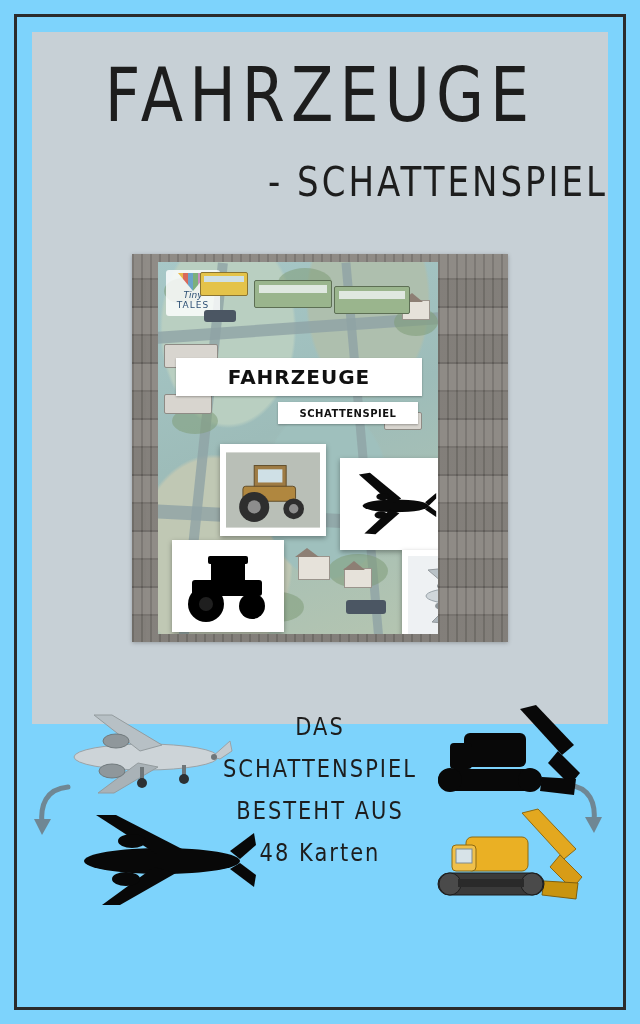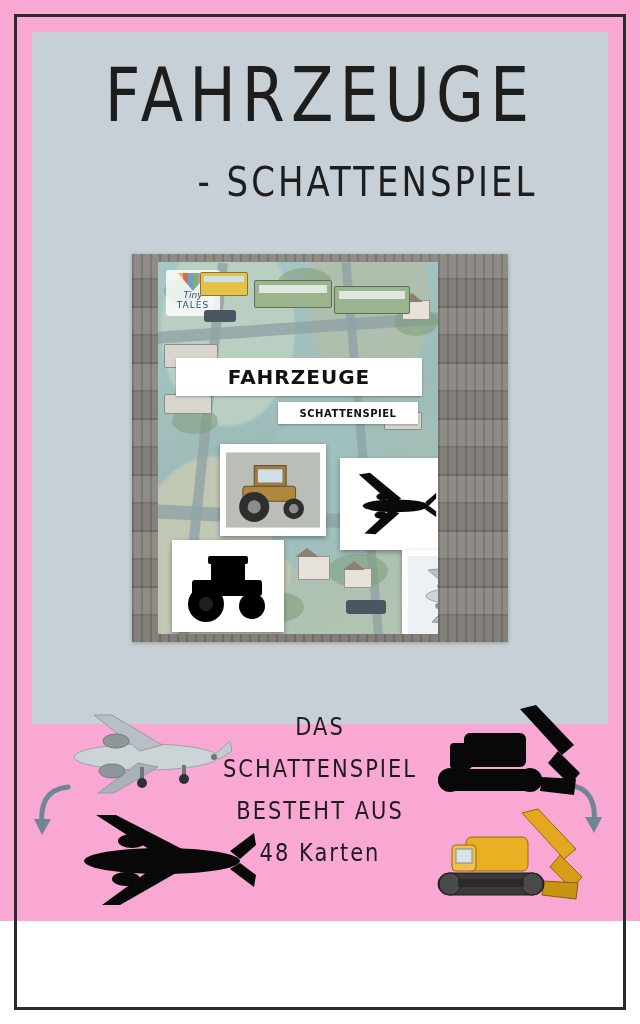--- a/index.html
+++ b/index.html
@@ -11,22 +11,22 @@
     width: 640px;
     height: 1024px;
     font-family: "DejaVu Sans", sans-serif;
     overflow: hidden;
   }
 
   
   .poster {
     position: relative;
     width: 640px;
-    height: 921px;
-    background: #f9a8d4;
+    height: 1024px;
+    background: #7dd3fc;
     box-sizing: border-box;
   }
   .poster-border {
     position: absolute;
     left: 14px;
     top: 14px;
     width: 612px;
     height: 996px;
     border: 3px solid #2b2b2b;
     box-sizing: border-box;
@@ -55,21 +55,21 @@
     font-size: 62px;
     letter-spacing: 6px;
     color: #1d1d1d;
     font-weight: 400;
     line-height: 1;
     transform: scaleY(1.22);
     transform-origin: center top;
   }
   .sub-title-row {
     margin-top: 42px;
-    text-align: center;
+    text-align: right;
     padding-left: 95px;
   }
   .sub-title {
     display: inline-block;
     font-size: 34px;
     letter-spacing: 3px;
     color: #1d1d1d;
     transform: scaleY(1.18);
   }
 

